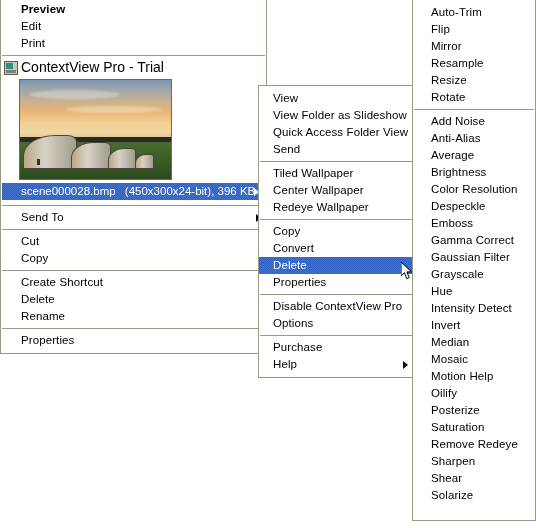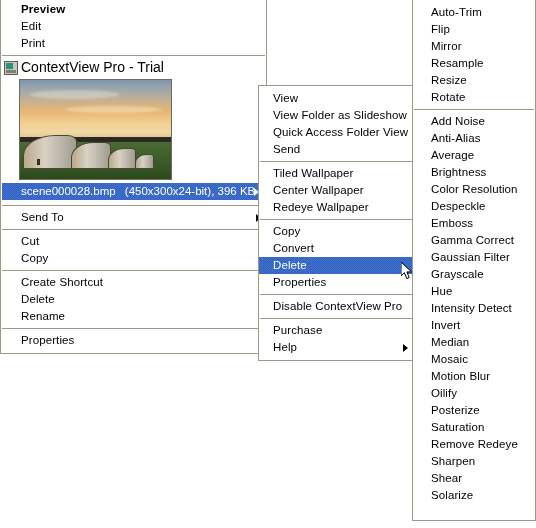--- a/index.html
+++ b/index.html
@@ -322,20 +322,23 @@
   </div>
   <div class="menu-item">
     <span>Properties</span>
   </div>
 
   <div class="sep"></div>
 
   <div class="menu-item">
     <span>Disable ContextView Pro</span>
   </div>
+  <div class="menu-item">
+    <span>Options</span>
+  </div>
 
   <div class="sep"></div>
 
   <div class="menu-item">
     <span>Purchase</span>
   </div>
   <div class="menu-item">
     <span>Help</span>
     <span class="arrow"></span>
   </div>
@@ -403,21 +406,21 @@
   <div class="menu-item">
     <span>Invert</span>
   </div>
   <div class="menu-item">
     <span>Median</span>
   </div>
   <div class="menu-item">
     <span>Mosaic</span>
   </div>
   <div class="menu-item">
-    <span>Motion Blur</span>
+    <span>Motion Help</span>
   </div>
   <div class="menu-item">
     <span>Oilify</span>
   </div>
   <div class="menu-item">
     <span>Posterize</span>
   </div>
   <div class="menu-item">
     <span>Saturation</span>
   </div>

